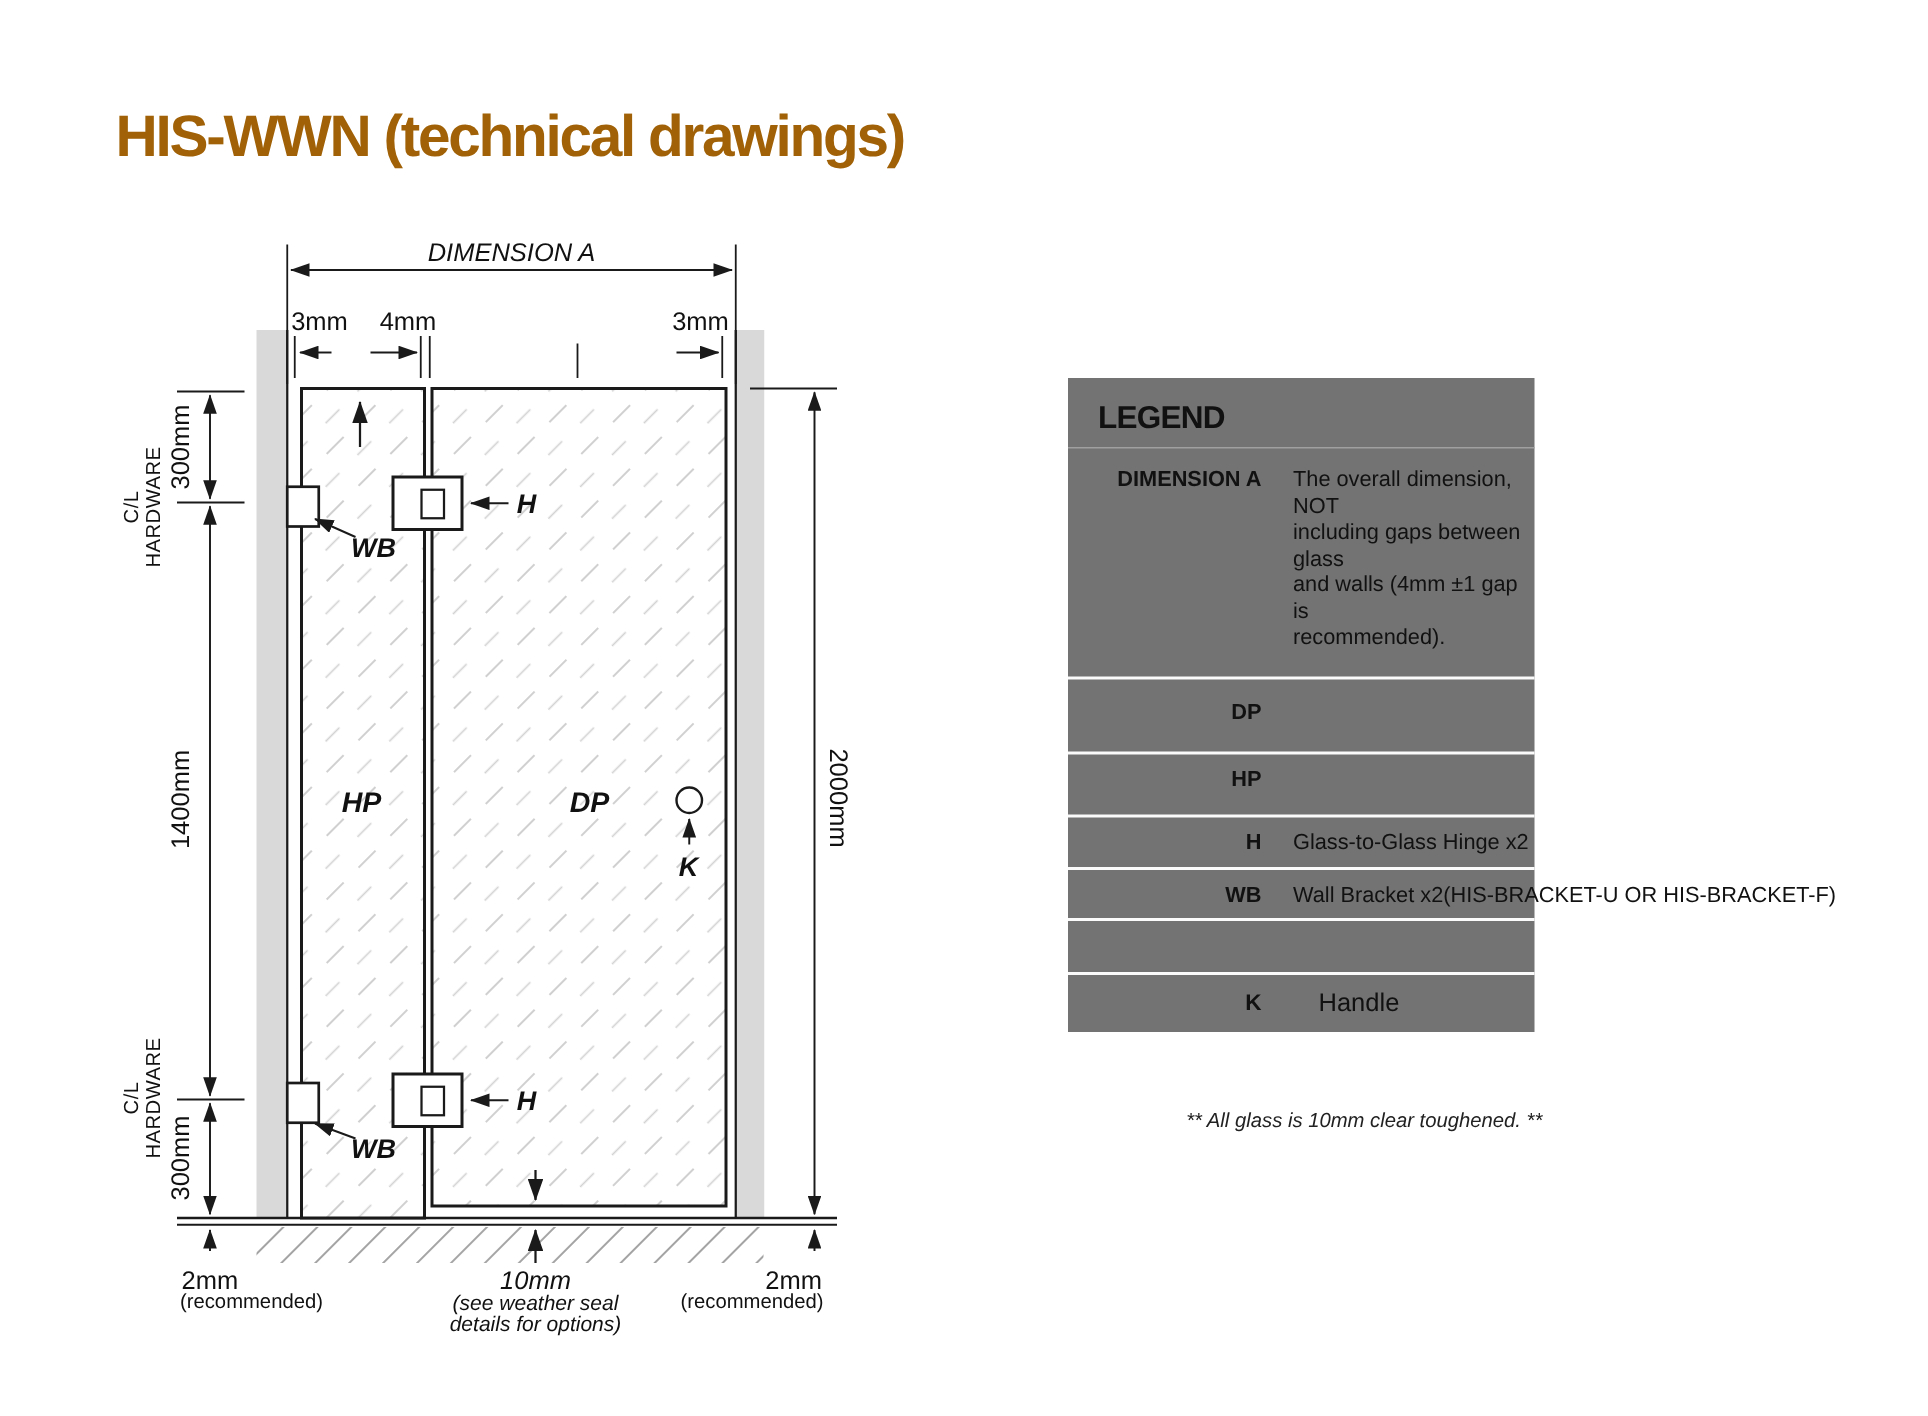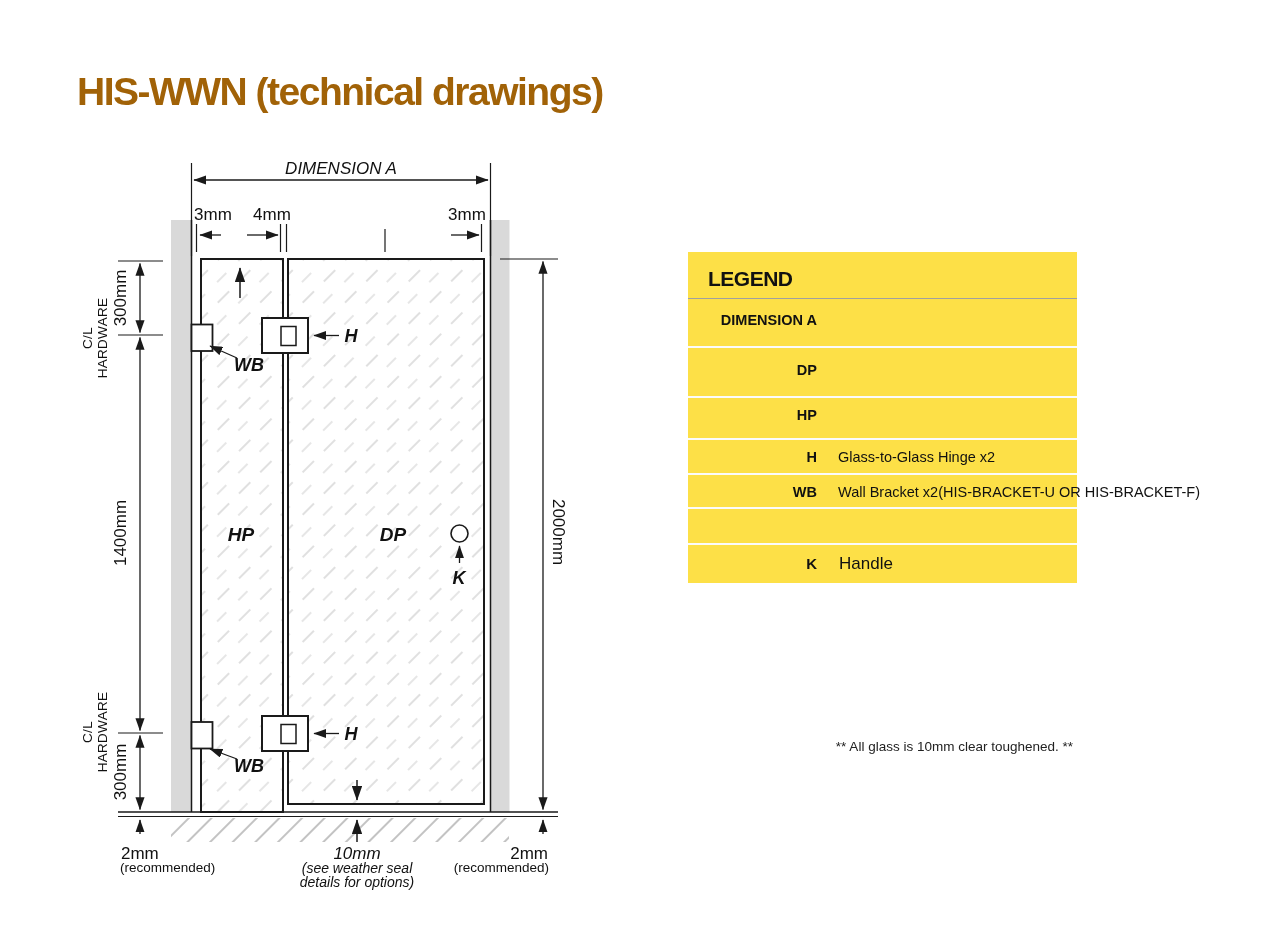--- a/index.html
+++ b/index.html
@@ -11,39 +11,39 @@
 
   svg text{font-family:"Liberation Sans",sans-serif;fill:#111;}
   .dim{font-size:17px;}
   .dim-sm{font-size:13.5px;letter-spacing:.3px;}
   .lbl{font-size:18px;font-weight:bold;font-style:italic;}
   .panel-lbl{font-size:19px;font-weight:bold;font-style:italic;}
   .it{font-style:italic;}
   .note{font-size:14px;font-style:italic;}
   .note-sm{font-size:13.5px;}
 
-  .legend{position:absolute;left:688px;top:252px;width:389px;background:#fde047;}
+  .legend{position:absolute;left:712px;top:252px;width:311px;background:#737373;}
   .legend-title{padding:15px 0 7px 20px;font-size:21px;font-weight:bold;letter-spacing:-.5px;
                 border-bottom:1px solid #a0a0a0;}
   .legend-row{display:flex;align-items:flex-start;}
   .legend-row + .legend-row{border-top:2px solid #fbfbfb;}
   .lterm{width:129px;flex:0 0 129px;text-align:right;font-weight:bold;font-size:14.5px;line-height:17.5px;}
   .ldesc{margin-left:21px;font-size:14.5px;line-height:17.5px;}
   .row-dima{padding:13px 0 16px 0;}
   .row-dp{padding:14px 0 17px 0;}
   .row-hp{padding:9px 0 13px 0;}
   .row-h{padding:9px 0 7px 0;}
   .row-wb{padding:9px 0 5px 0;}
   .row-wb .ldesc{white-space:nowrap;text-align:center;}
   .row-blank{height:34px;}
   .row-k{padding:9px 0 9px 0;}
-  .row-k .ldesc{font-size:17px;line-height:20px;margin-left:22px;}
+  .row-k .ldesc{font-size:17px;line-height:20px;margin-left:38px;}
   .row-k .lterm{font-size:15px;line-height:20px;}
-  .legend-foot{position:absolute;left:688px;top:739px;width:385px;text-align:right;
-               font-size:13.5px;color:#222;}
+  .legend-foot{position:absolute;left:717px;top:739px;width:385px;text-align:center;
+               font-style:italic;font-size:13.5px;color:#222;}
 </style>
 </head>
 <body>
 
 <div class="page">
 
   <div class="title">HIS-WWN (technical drawings)</div>
 
   <svg width="1285" height="944" viewBox="0 0 1285 944" style="position:absolute;left:0;top:0;">
     <defs>
@@ -177,20 +177,26 @@
       <text class="dim" x="548" y="859" text-anchor="end">2mm</text>
       <text class="note-sm" x="549" y="872" text-anchor="end">(recommended)</text>
     </g>
   </svg>
 
   <div class="legend">
     <div class="legend-title">LEGEND</div>
 
     <div class="legend-row row-dima">
       <div class="lterm">DIMENSION A</div>
+      <div class="ldesc">
+        <div>The overall dimension, NOT</div>
+        <div>including gaps between glass</div>
+        <div>and walls (4mm ±1 gap is</div>
+        <div>recommended).</div>
+      </div>
     </div>
 
     <div class="legend-row row-dp">
       <div class="lterm">DP</div>
     </div>
 
     <div class="legend-row row-hp">
       <div class="lterm">HP</div>
     </div>
 

